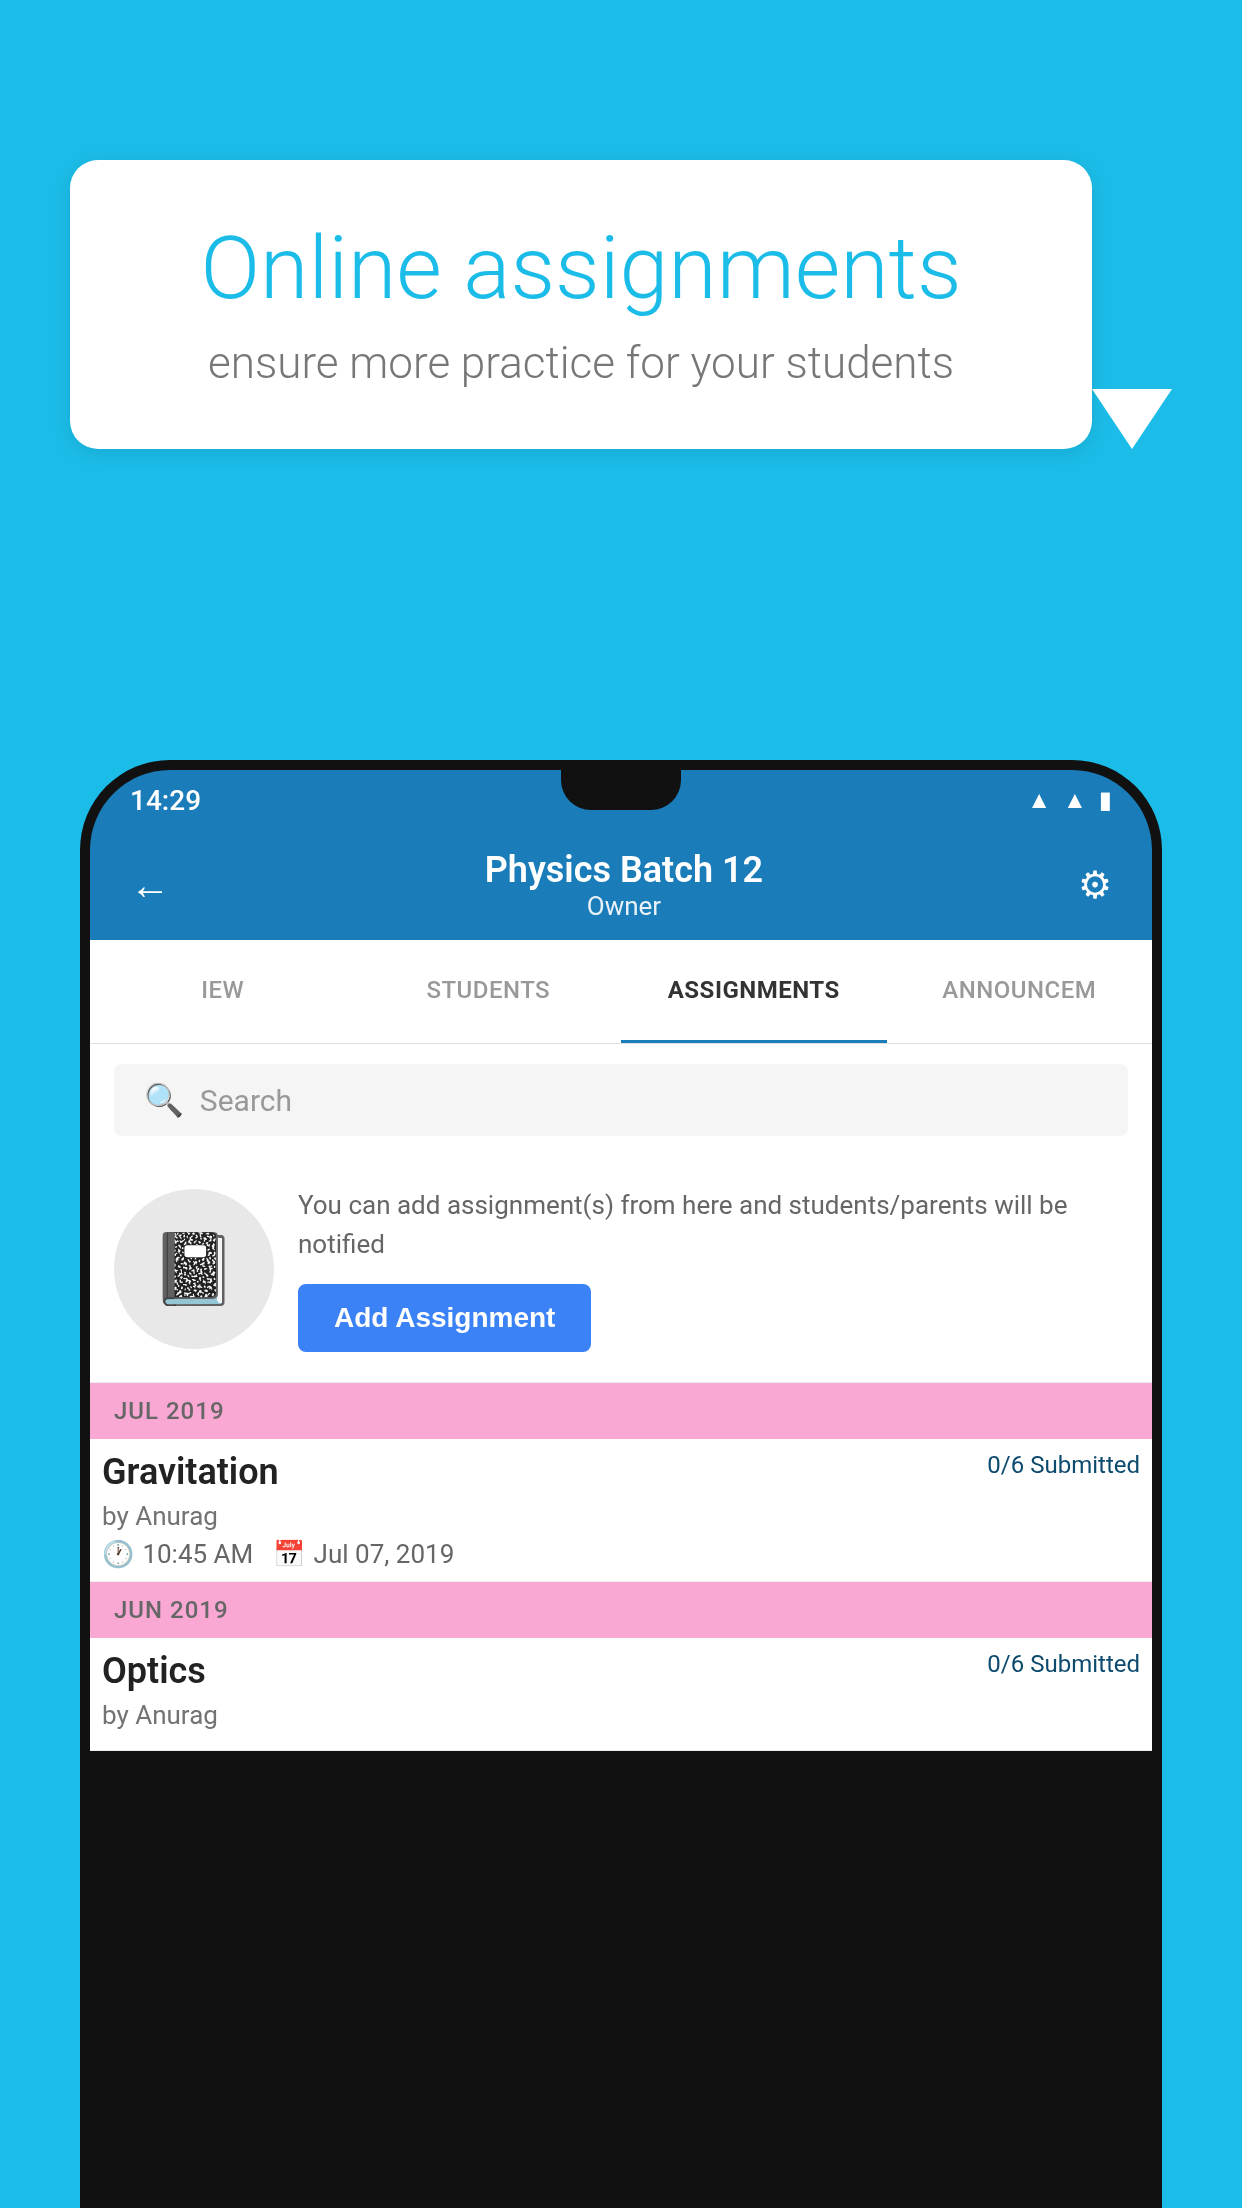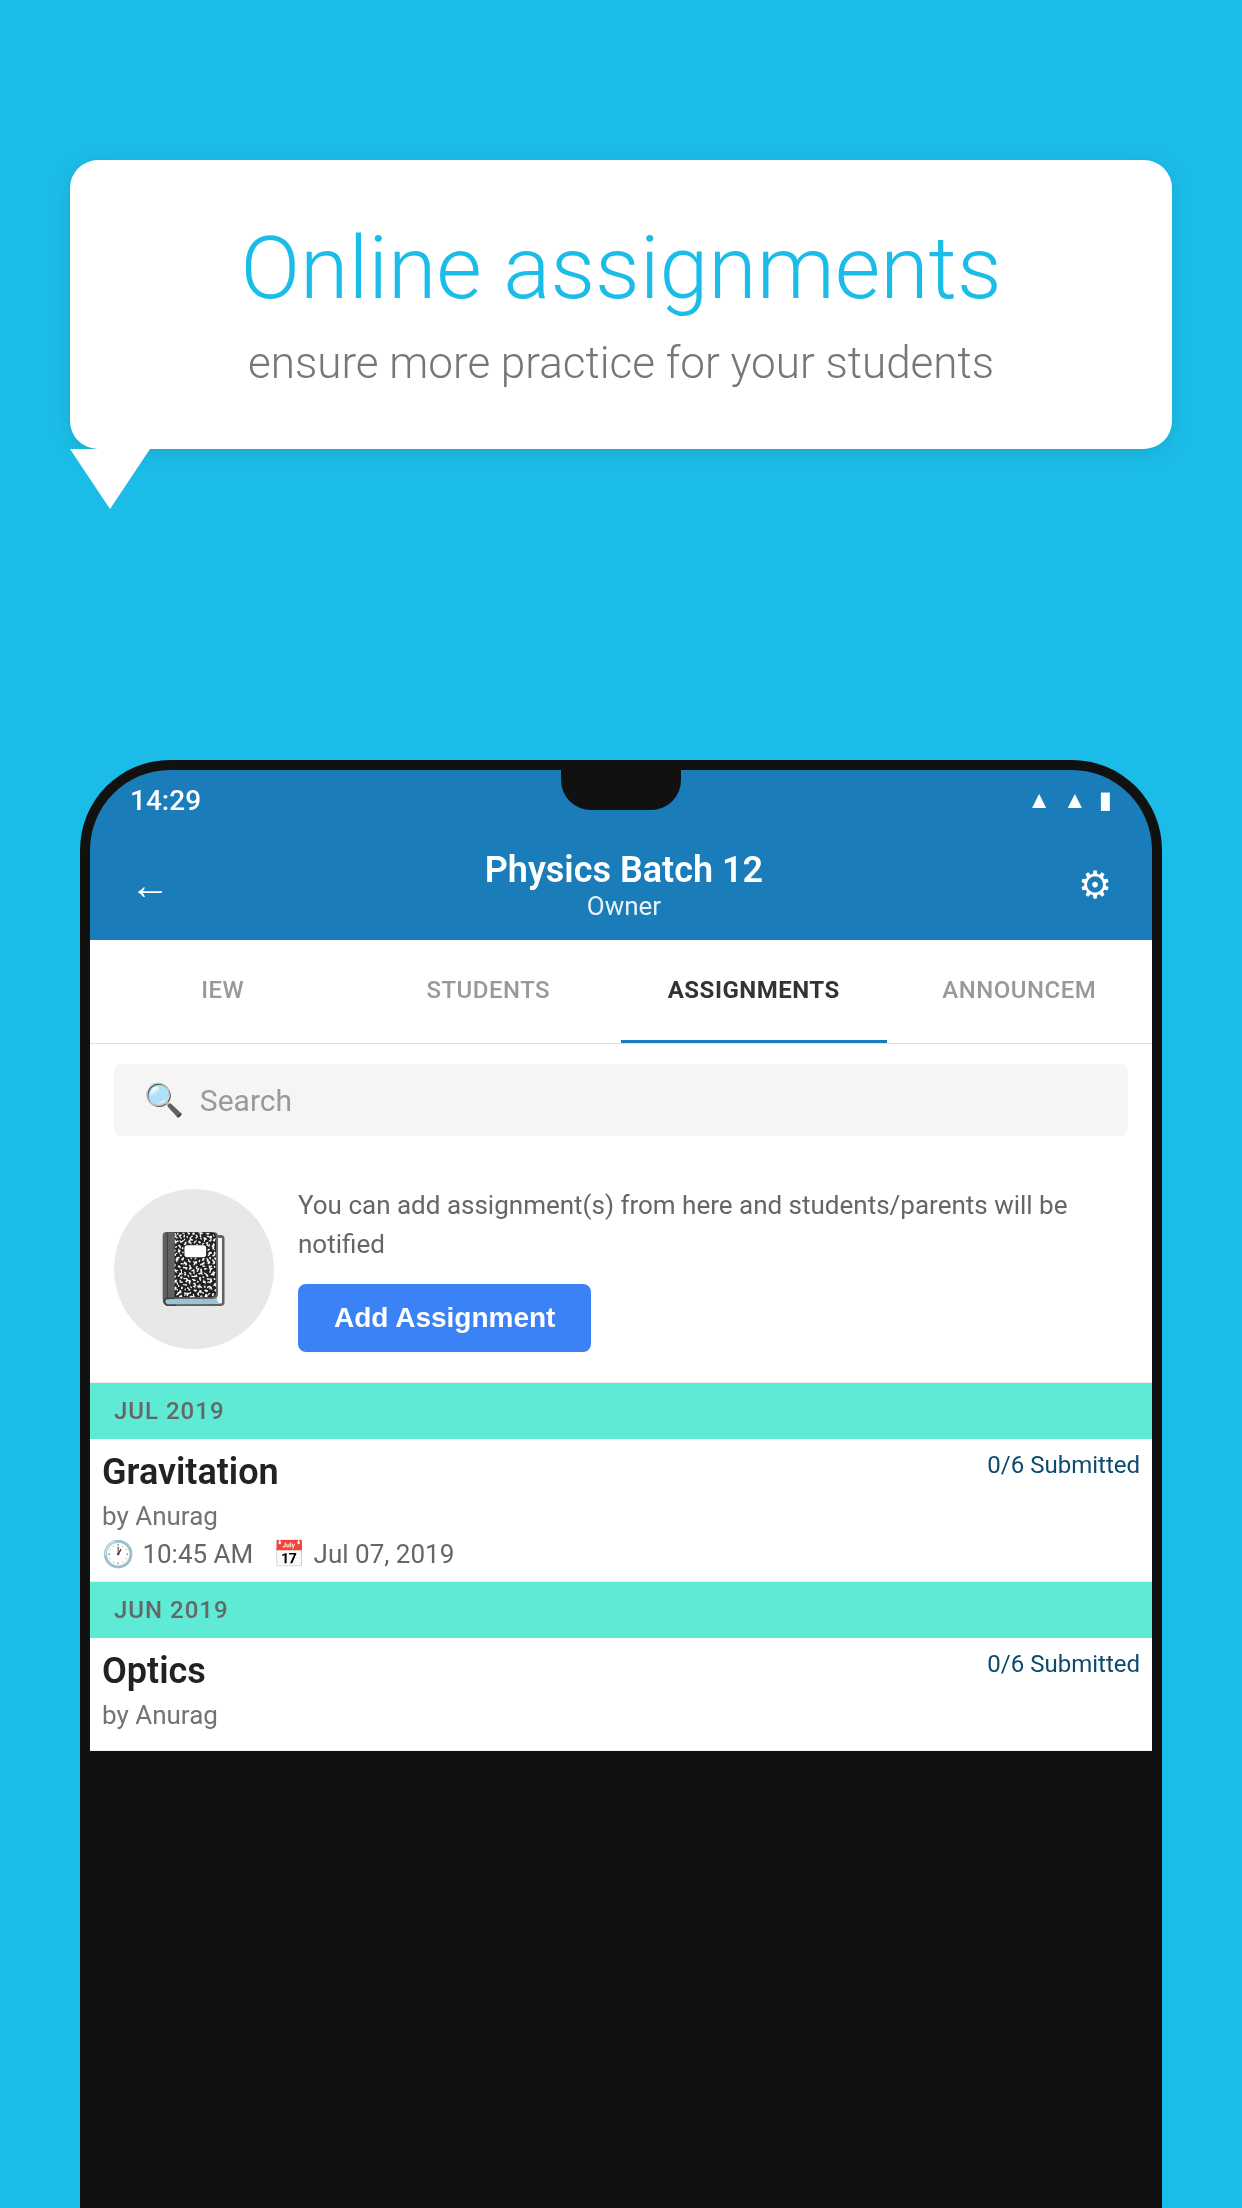--- a/index.html
+++ b/index.html
@@ -13,22 +13,22 @@
       overflow: hidden;
     }
 
     
     .speech-bubble-container {
       position: absolute;
       top: 160px;
       left: 70px;
       right: 70px;
       display: flex;
-      flex-direction: column;
-      align-items: flex-start;
+      flex-direction: row;
+      align-items: flex-end;
     }
 
     .speech-bubble {
       background: white;
       border-radius: 28px;
       padding: 60px 70px;
       width: 100%;
       text-align: center;
       box-shadow: 0 4px 20px rgba(0,0,0,0.1);
     }
@@ -262,21 +262,21 @@
       border: none;
       border-radius: 8px;
       padding: 18px 36px;
       font-size: 28px;
       font-weight: 700;
       cursor: pointer;
     }
 
     
     .section-header {
-      background: #5eead4;
+      background: #f9a8d4;
       padding: 14px 24px;
     }
 
     .section-header-text {
       color: #666;
       font-size: 24px;
       font-weight: 500;
       letter-spacing: 1px;
     }
 

